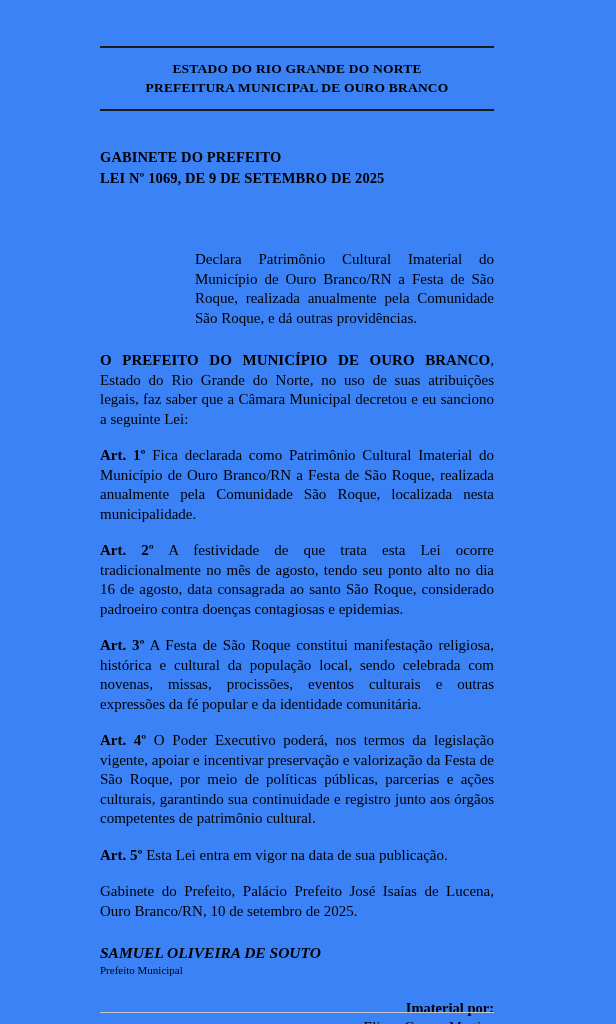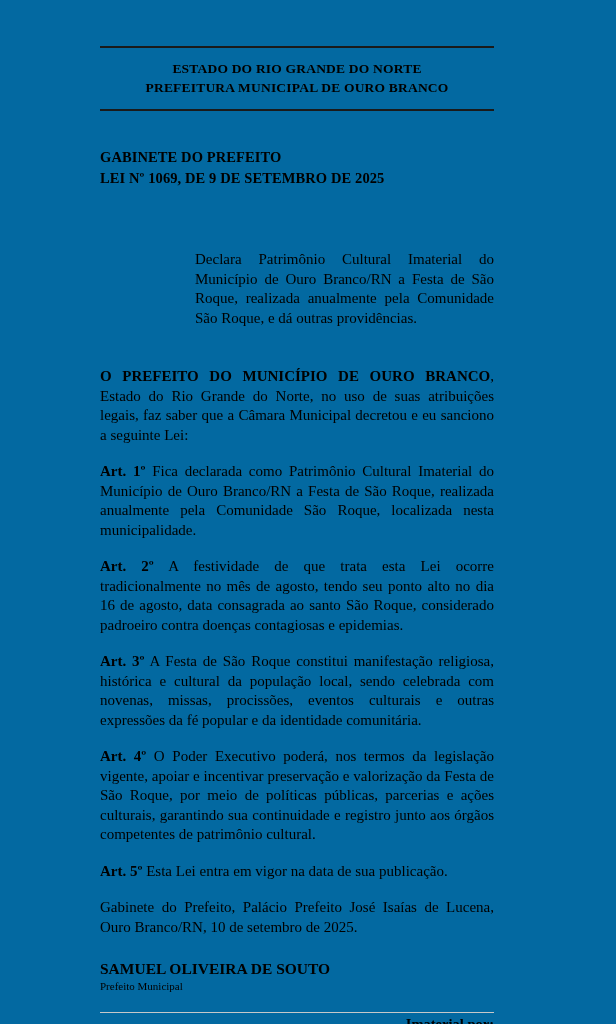--- a/index.html
+++ b/index.html
@@ -12,21 +12,21 @@
     height: 1024px;
     font-family: "Liberation Serif", serif;
     color: #000000;
     overflow: hidden;
   }
   .page {
     position: relative;
     width: 616px;
     height: 1024px;
     box-sizing: border-box;
-    background: #0369a1;
+    background: #3b82f6;
   }
   .content {
     position: absolute;
     left: 100px;
     top: 0;
     width: 394px;
   }
 
   
   .header-block {
@@ -68,32 +68,33 @@
   
   .para {
     margin-top: 17px;
     text-align: justify;
     text-justify: inter-word;
     font-size: 15px;
     line-height: 1.30;
     hyphens: none;
   }
   .para.first {
-    margin-top: 39px;
+    margin-top: 23px;
   }
   .para b {
     font-weight: bold;
   }
 
   
   .signature {
     margin-top: 22px;
   }
   .sig-name {
     font-weight: bold;
+    font-style: italic;
     font-size: 15.5px;
     line-height: 1.25;
   }
   .sig-role {
     font-size: 11px;
     line-height: 1.3;
   }
 
   
   .publisher {

